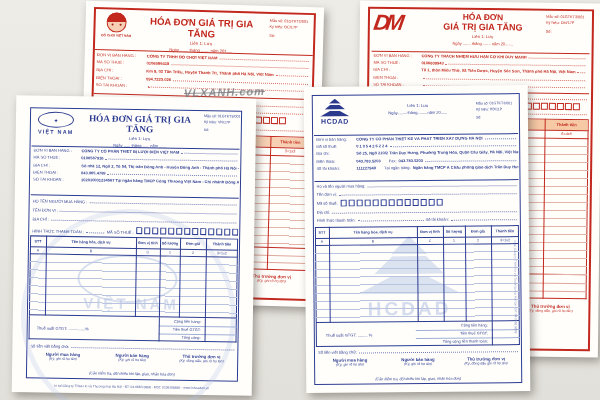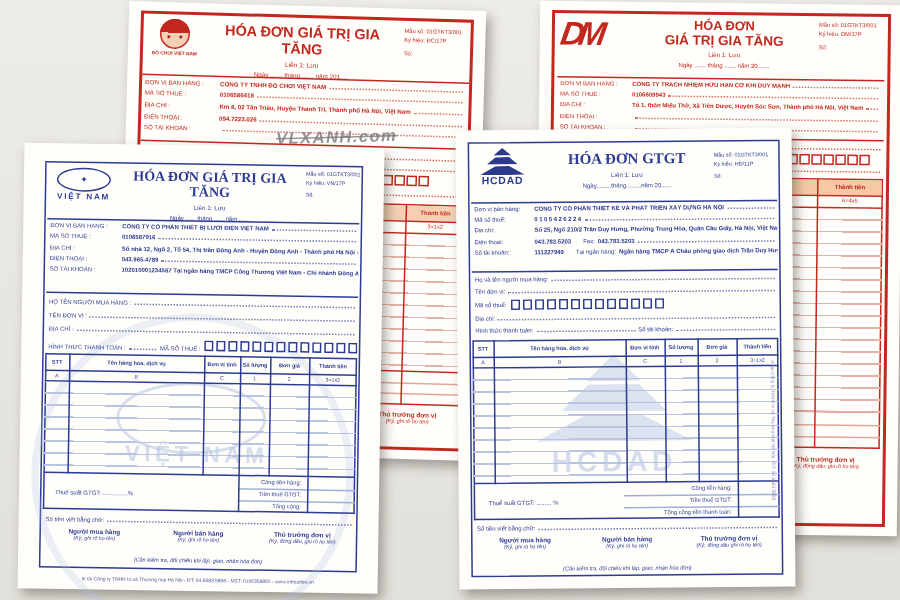--- a/index.html
+++ b/index.html
@@ -375,21 +375,20 @@
     <div class="wmtext" style="left:34px;top:212px;width:140px;font-size:19px;letter-spacing:3px;color:rgba(183,197,230,.6)">HCDAD</div>
 
     <div class="a ctr" style="left:12px;top:12px;width:38px">
       <div style="width:12px;height:5px;margin:0 auto 1px;background:#2b3a8c;clip-path:polygon(50% 0,100% 100%,0 100%)"></div>
       <div style="width:21px;height:5px;margin:0 auto 1px;background:#2b3a8c;clip-path:polygon(29% 0,71% 0,100% 100%,0 100%)"></div>
       <div style="width:30px;height:6px;margin:0 auto;background:#2b3a8c;clip-path:polygon(35% 0,65% 0,100% 100%,0 100%)"></div>
       <div class="b" style="font-size:7px;font-weight:900;letter-spacing:.5px;margin-top:1px">HCDAD</div>
     </div>
 
     <div class="a b ctr" style="left:60px;top:15px;width:108px">
-      <div class="serif" style="font-size:10px;font-weight:bold">HÓA ĐƠN GTGT</div>
       <div style="font-size:4.2px;margin-top:2px">Liên 1: Lưu</div>
       <div style="font-size:4px;margin-top:2px">Ngày.........tháng.........năm 20......</div>
     </div>
 
     <div class="a b" style="left:172px;top:16px;width:42px;font-size:3.6px;line-height:1.6">
       <div>Mẫu số: 01GTKT3/001</div>
       <div>Ký hiệu: HĐ/11P</div>
       <div style="margin-top:2px">Số:</div>
     </div>
 

